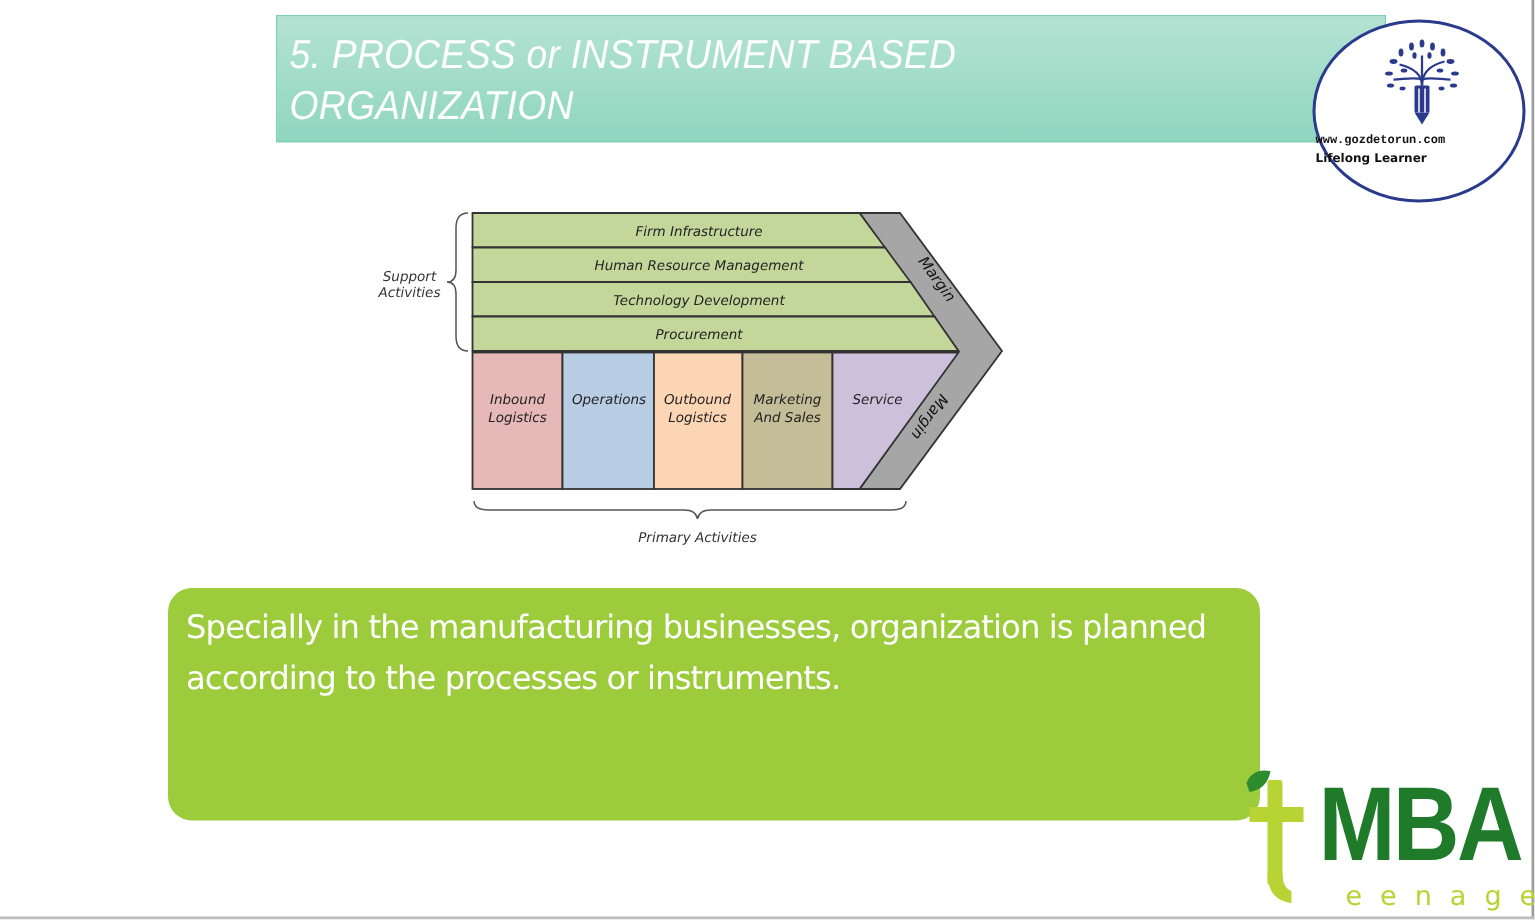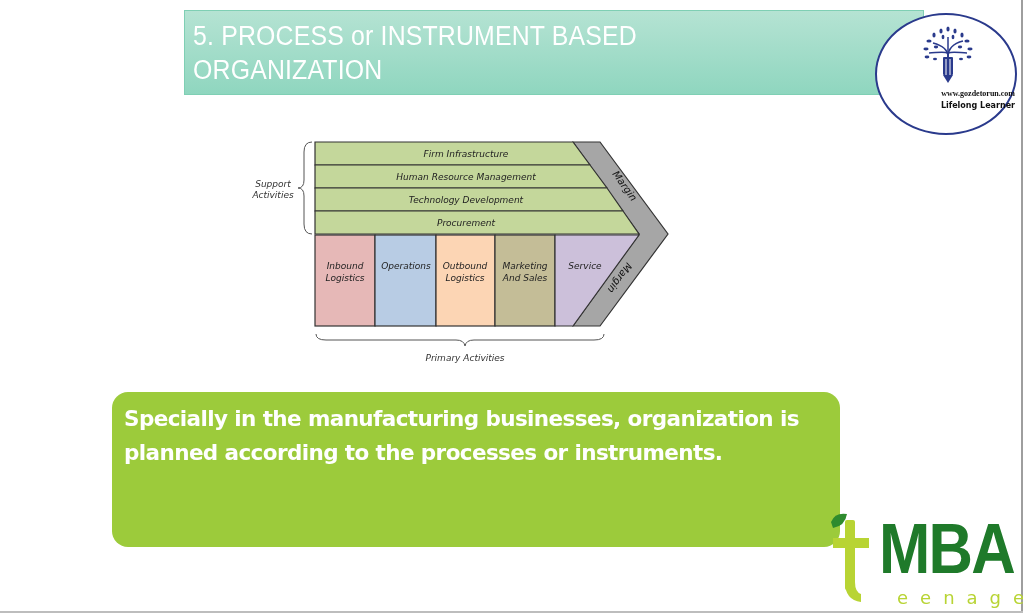--- a/index.html
+++ b/index.html
@@ -6,53 +6,53 @@
   body {
     width:1023px; height:613px; position:relative; overflow:hidden;
     background:#ffffff; font-family:"Liberation Sans", sans-serif;
   }
   .frame-right { position:absolute; top:0; right:0; width:2px; height:613px; background:#9e9e9e; }
   .frame-bottom { position:absolute; left:0; bottom:0; width:1023px; height:2px; background:#bdbdbd; }
 
   .title-box {
     position:absolute; left:184px; top:10px; width:740px; height:85px;
     background:linear-gradient(#b5e3d3, #8fd6bf);
-    border:1px solid #7fcfb4; box-sizing:border-box;
+    border:1px solid #7fcfb4; box-sizing:border-box;font-style:italic;
   }
   .title-text {
     position:absolute; left:8px; top:8px; width:610px;
     color:#ffffff; font-family:"Liberation Sans Narrow","Liberation Sans", sans-serif;
     font-size:27px; line-height:34px; letter-spacing:0.2px;
     transform:scaleX(0.92); transform-origin:left top;
   }
 
   .logo-circle {
     position:absolute; left:875px; top:13px; width:142px; height:122px;
     border:2px solid #2a3a8c; border-radius:50%; box-sizing:border-box; background:#fff;
   }
   .logo-tree { position:absolute; left:44px; top:8px; width:54px; height:64px; }
   .logo-url {
-    position:absolute; left:0; top:74px; width:100%; text-align:right;
-    font-size:8px; font-weight:bold; color:#111; font-family:Liberation Serif, serif;
+    position:absolute; left:0; top:74px; width:100%; text-align:left;
+    font-size:8px; font-weight:bold; color:#111; font-family:Liberation Mono, monospace;
   }
   .logo-tag {
-    position:absolute; left:0; top:86px; width:100%; text-align:right;
+    position:absolute; left:0; top:86px; width:100%; text-align:left;
     font-size:8px; font-weight:bold; color:#111; font-family:"DejaVu Sans", sans-serif;
   }
 
   .diagram { position:absolute; left:240px; top:136px; width:440px; height:235px;font-style:italic; }
   .diagram svg text { font-family:"DejaVu Sans", sans-serif; }
 
   .callout {
     position:absolute; left:112px; top:392px; width:728px; height:155px;
     background:#9ccb3b; border-radius:16px; box-sizing:border-box;
   }
   .callout-text {
     position:absolute; left:12px; top:10px; width:700px;
-    color:#ffffff; font-weight:bold; font-size:21.5px; line-height:34px;
+    color:#ffffff; font-weight:normal; font-size:21.5px; line-height:34px;
     font-family:"DejaVu Sans", sans-serif; letter-spacing:-0.6px;
   }
 
   .brand { position:absolute; left:827px; top:512px; width:180px; height:98px; }
   .brand-t { position:absolute; left:0; top:0; width:60px; height:95px; }
   .brand-mba {
     position:absolute; left:52px; top:2px; font-size:70px; font-weight:bold; color:#1f7a2a;
     font-family:"Liberation Sans", sans-serif; letter-spacing:-2px; line-height:70px;
     transform:scaleX(0.88); transform-origin:left top;
   }

